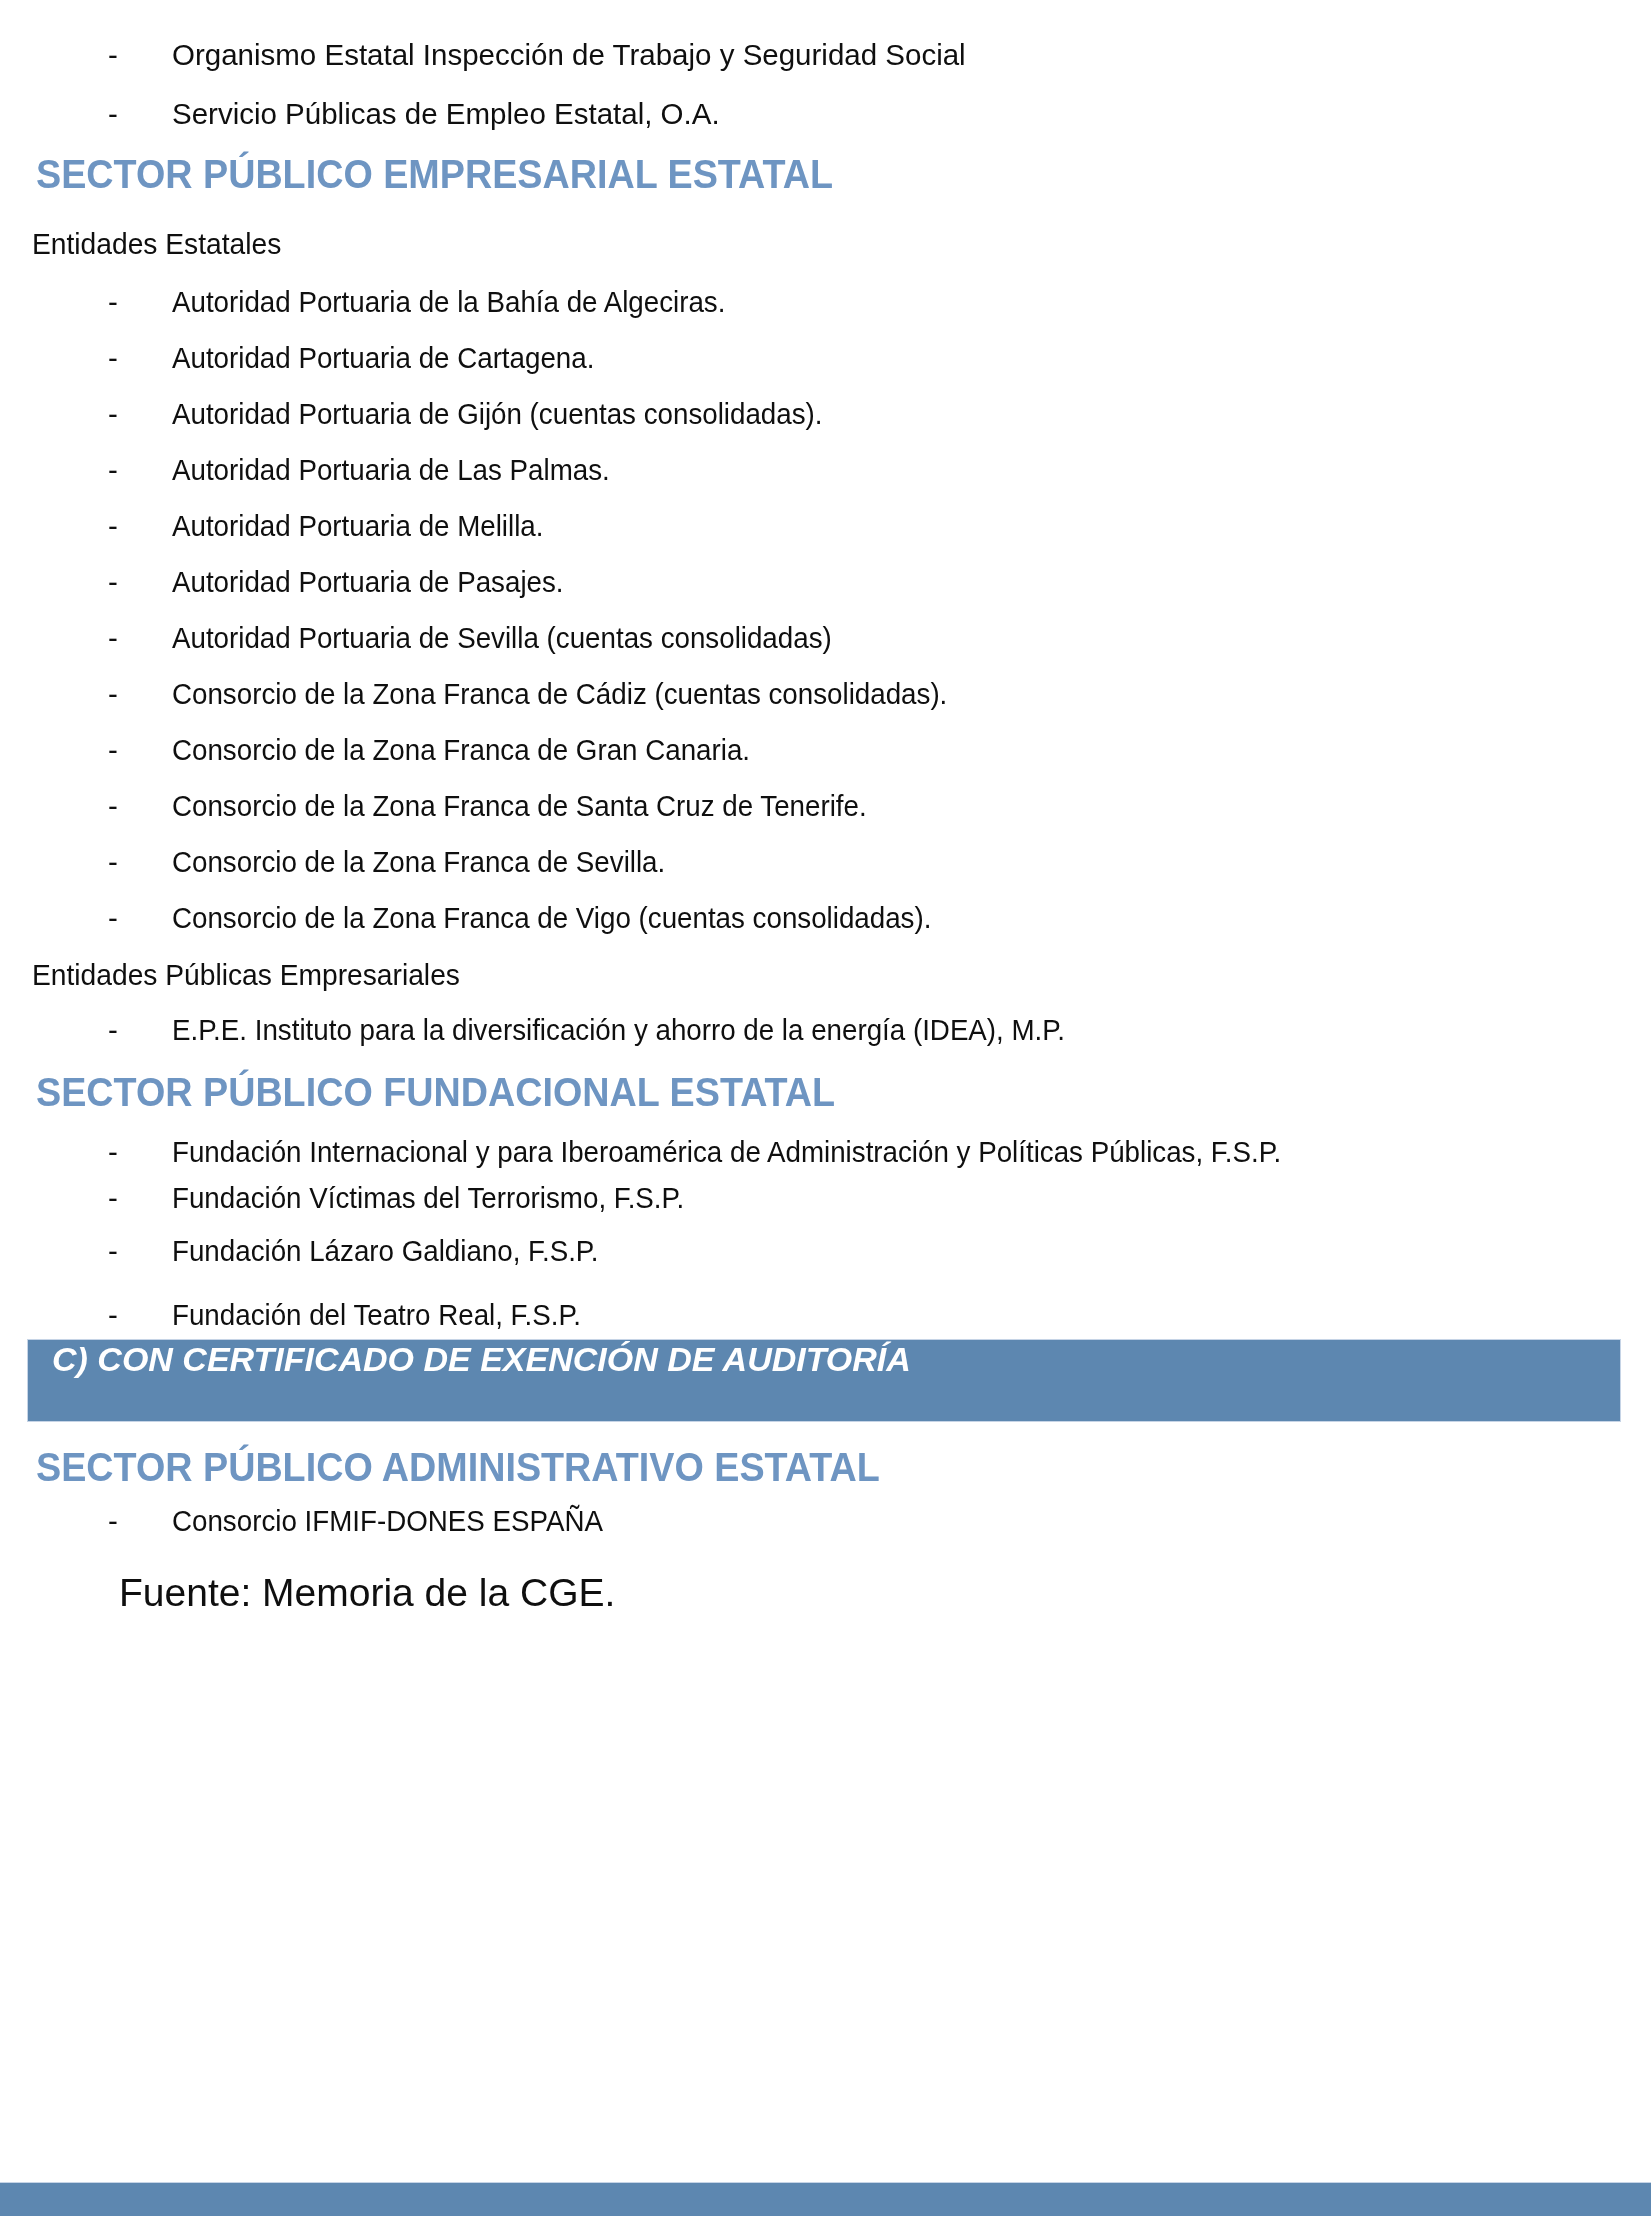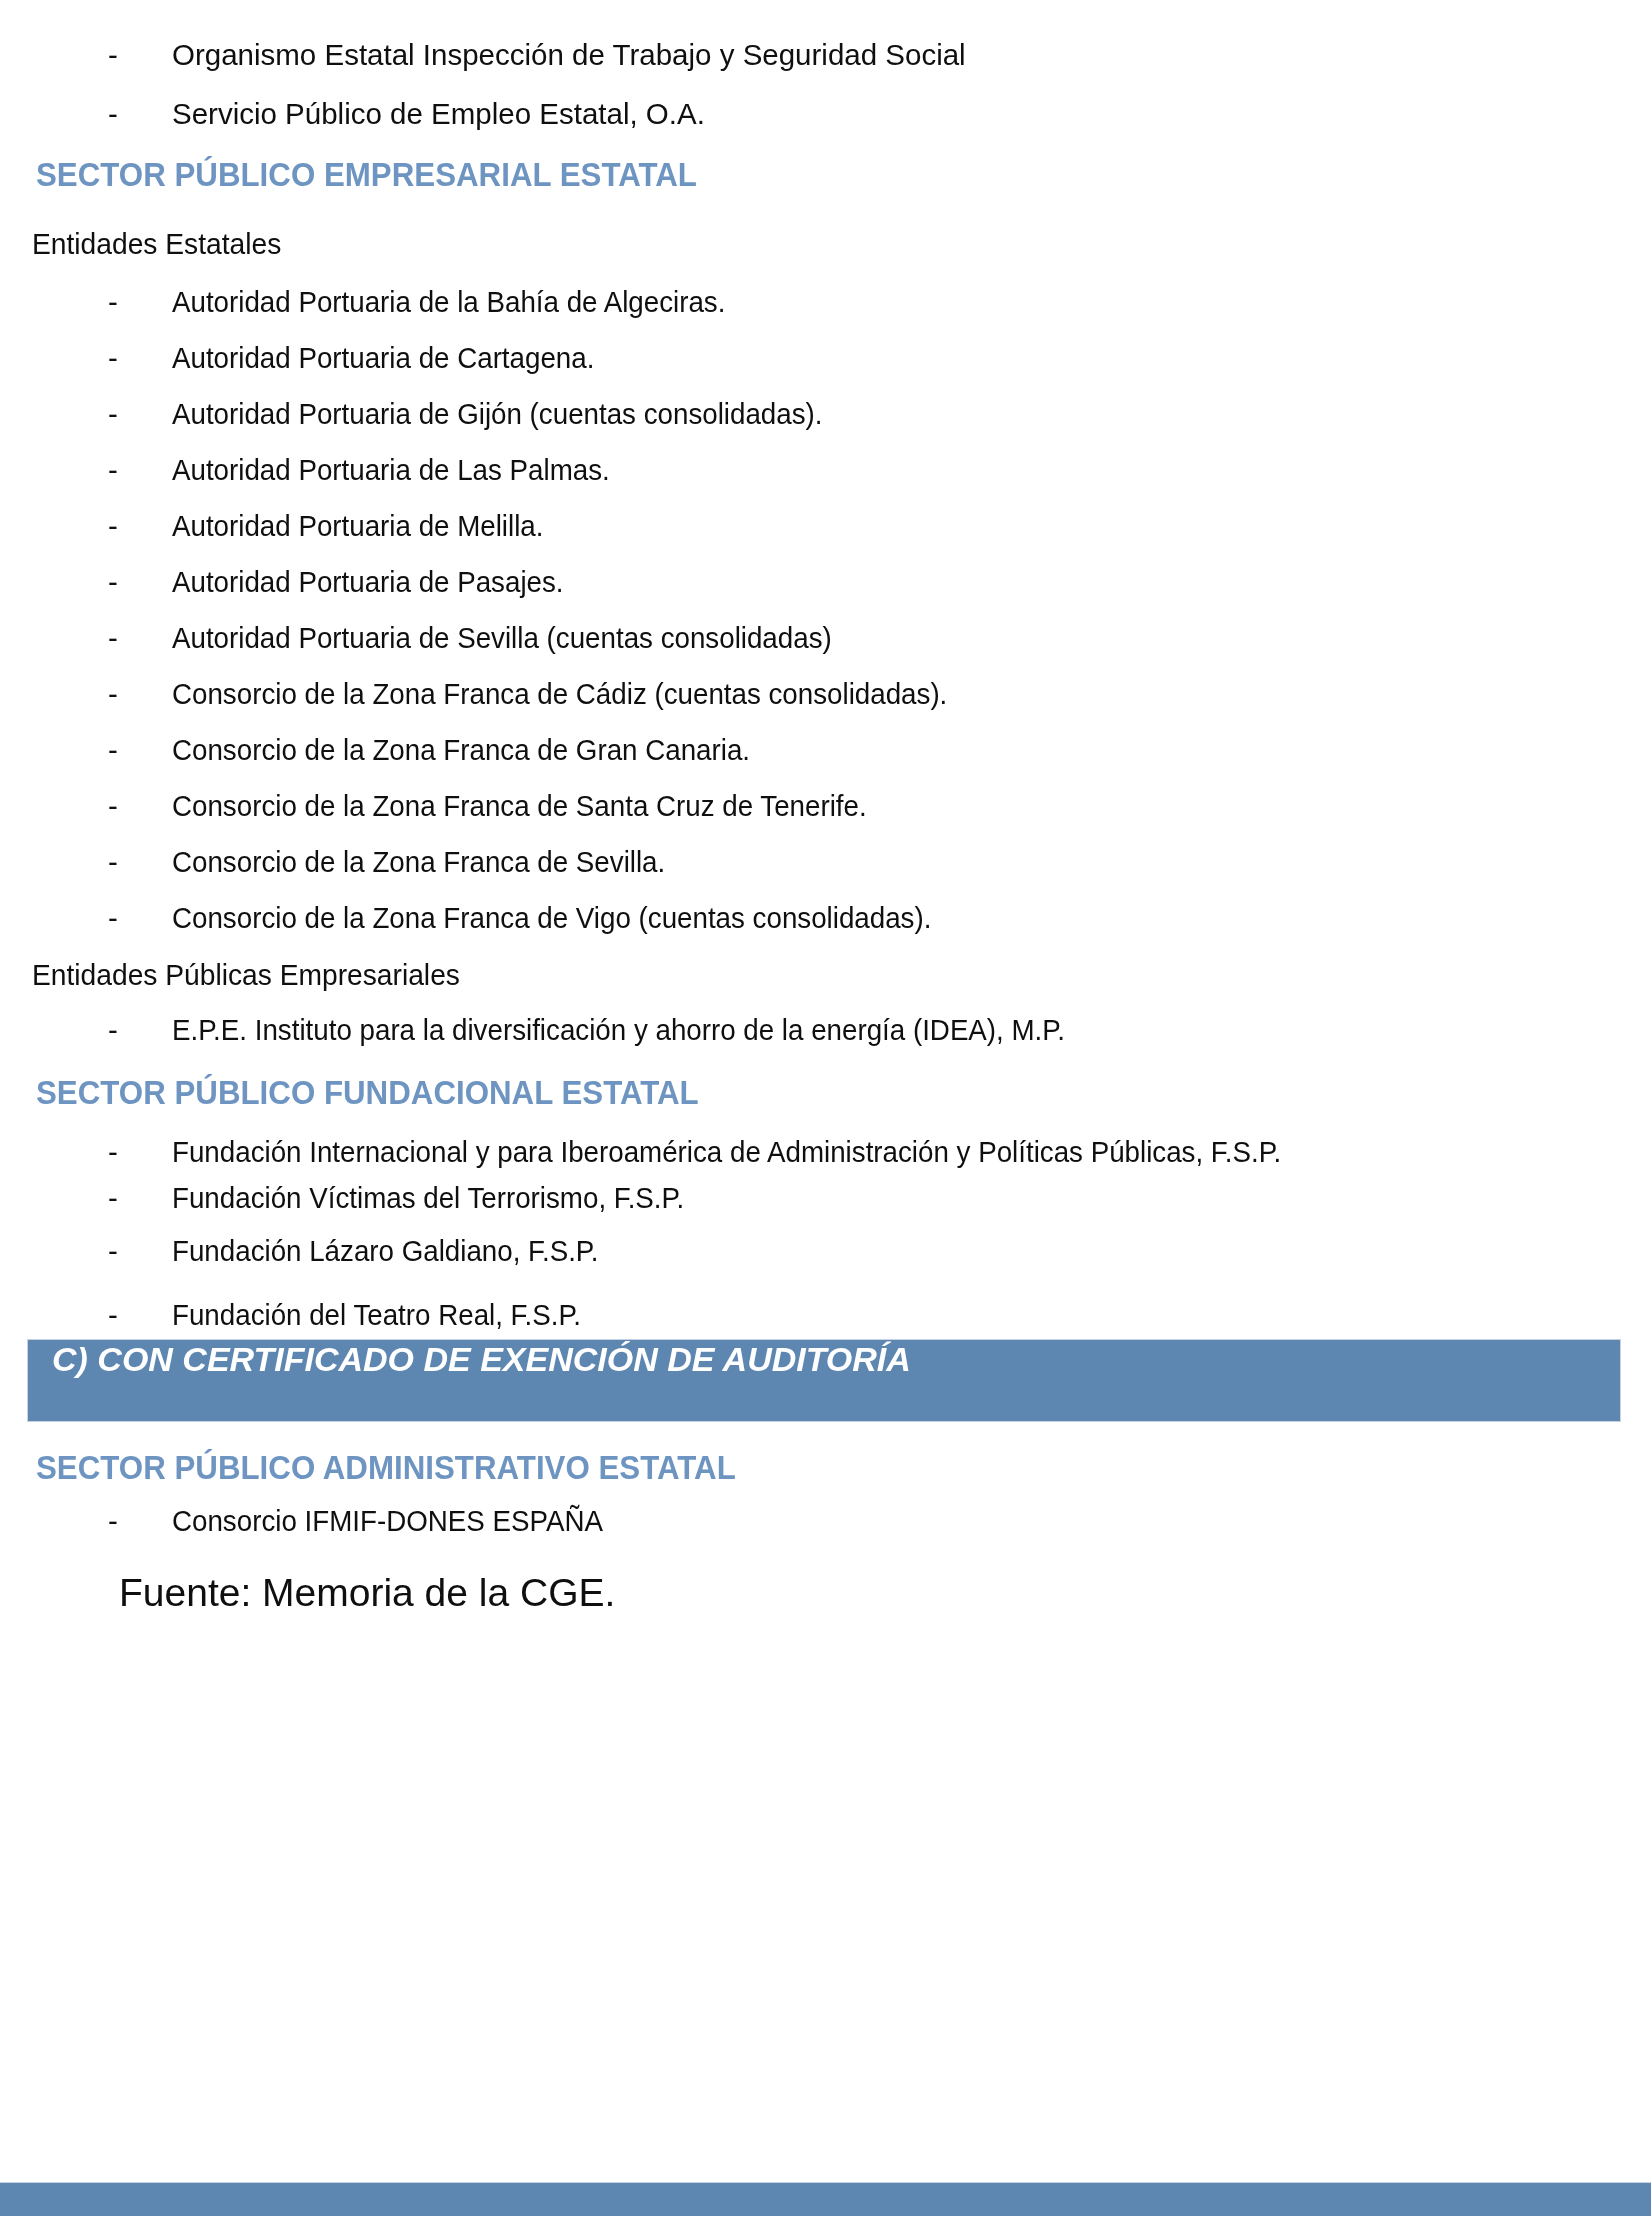--- a/index.html
+++ b/index.html
@@ -26,21 +26,21 @@
     font-size:29.5px;
     line-height:35px;
     margin-bottom:21px;
     white-space:nowrap;
   }
   .top-list .li{margin-bottom:24px;}
   .dash{display:inline-block;width:64px;flex:0 0 64px;}
   .cond{display:inline-block;transform:scaleX(0.94);transform-origin:0 50%;white-space:nowrap;}
   h2.sec{
     padding-left:36px;
-    font-size:34px;line-height:38px;font-weight:bold;
+    font-size:41px;line-height:38px;font-weight:bold;
     color:var(--heading);
     white-space:nowrap;
   }
   h2.sec .cond{transform:scaleX(0.92);}
   h3.sub{
     padding-left:32px;
     font-size:30px;line-height:37px;font-weight:normal;
     color:var(--text);white-space:nowrap;
   }
   .h2-empresarial{margin-top:22.4px;}
@@ -88,21 +88,21 @@
 <div class="page">
   <div class="content">
 
     <div class="list top-list">
       <div class="li">
         <span class="dash">-</span>
         <span class="txt">Organismo Estatal Inspección de Trabajo y Seguridad Social</span>
       </div>
       <div class="li">
         <span class="dash">-</span>
-        <span class="txt">Servicio Público de Empleo Estatal, O.A.</span>
+        <span class="txt">Servicio Públicas de Empleo Estatal, O.A.</span>
       </div>
     </div>
 
     <h2 class="sec h2-empresarial"><span class="cond">SECTOR PÚBLICO EMPRESARIAL ESTATAL</span></h2>
 
     <h3 class="sub h3-estatales"><span class="cond">Entidades Estatales</span></h3>
 
     <div class="list list-estatales">
       <div class="li">
           <span class="dash">-</span>

